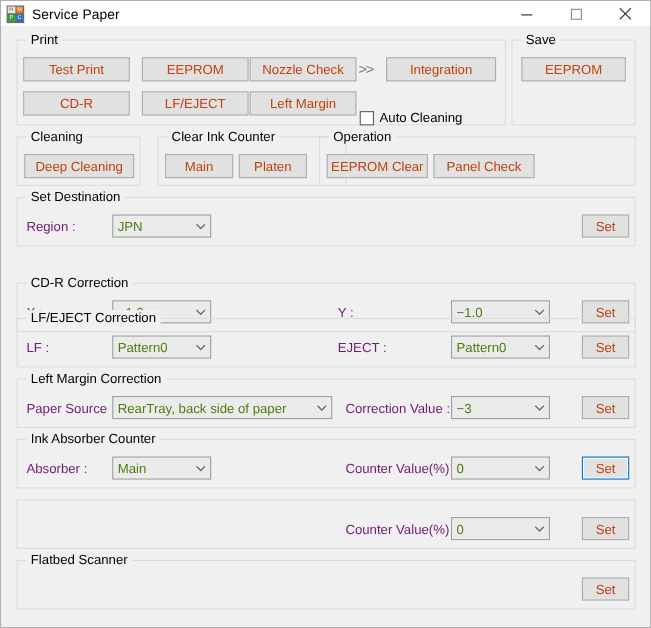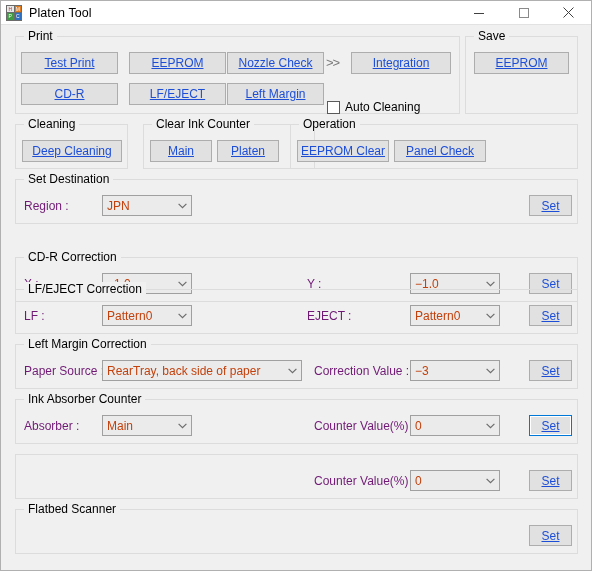--- a/index.html
+++ b/index.html
@@ -106,30 +106,29 @@
   }
 
   
   .btn {
     position: absolute;
     background: #e1e1e1;
     border: 1px solid #adadad;
     box-sizing: border-box;
     font-family: "Liberation Sans", sans-serif;
     font-size: 12px;
-    color: #1d4ed8;
+    color: #c2410c;
     text-align: center;
     padding: 0;
     cursor: default;
     line-height: 1;
     display: flex;
     align-items: center;
     justify-content: center;
     white-space: nowrap;
-    text-decoration: underline;
   }
   .btn.focused {
     border: 1px solid #0078d7;
     background: #e1e1e1;
     box-shadow: inset 0 0 0 1px #ffffff;
   }
 
   
   .lbl {
     position: absolute;
@@ -146,21 +145,21 @@
     border: 1px solid #a0a0a0;
     box-sizing: border-box;
     display: flex;
     align-items: center;
     cursor: default;
   }
   .combo .cval {
     flex: 1 1 auto;
     padding-left: 4px;
     font-size: 12px;
-    color: #c2410c;
+    color: #4d7c0f;
     white-space: nowrap;
     overflow: hidden;
     line-height: 14px;
   }
   .combo .carrow {
     flex: 0 0 auto;
     width: 17px;
     display: flex;
     align-items: center;
     justify-content: center;
@@ -203,21 +202,21 @@
 
 <div id="app">
 
   <div class="titlebar">
     <div class="app-icon">
       <i class="ic-1">H</i>
       <i class="ic-2">M</i>
       <i class="ic-3">P</i>
       <i class="ic-4">C</i>
     </div>
-    <span class="title-text">Platen Tool</span>
+    <span class="title-text">Service Paper</span>
 
     <div class="win-controls">
       <button class="win-btn">
         <svg width="12" height="12" viewBox="0 0 12 12">
           <line x1="1" y1="6.5" x2="11" y2="6.5" stroke="#404040" stroke-width="1"></line>
         </svg>
       </button>
       <button class="win-btn">
         <svg width="12" height="12" viewBox="0 0 12 12">
           <rect x="1.5" y="1.5" width="9" height="9" fill="none" stroke="#8a8a8a" stroke-width="1"></rect>

